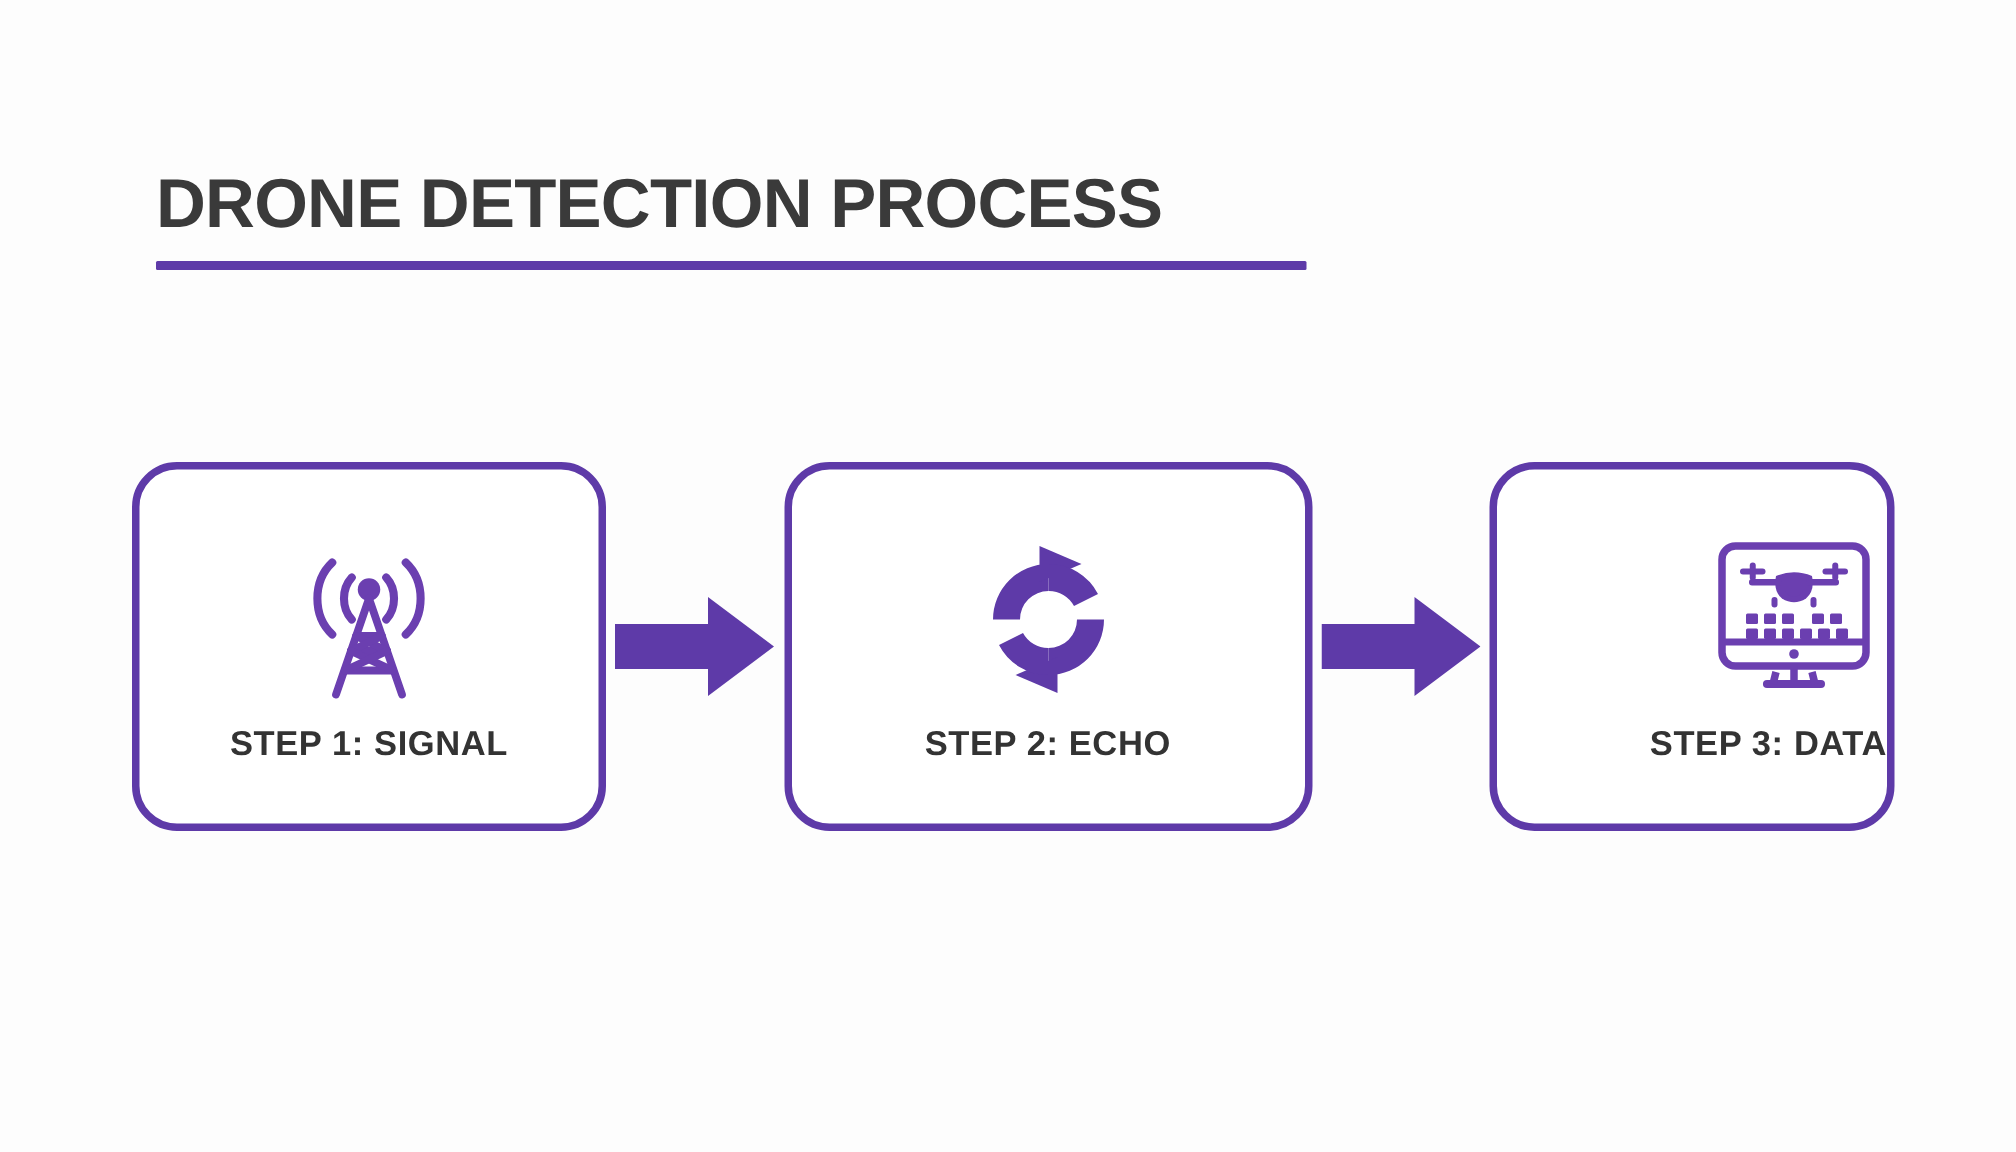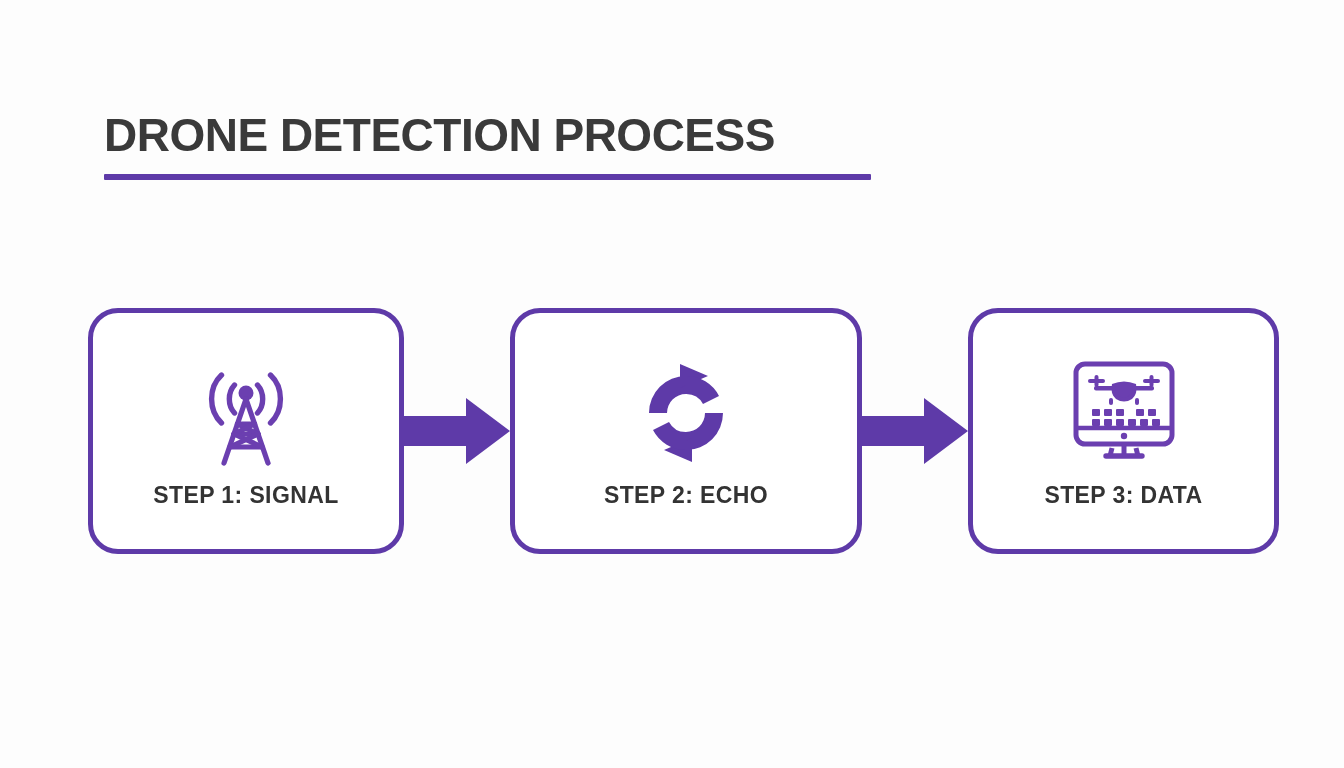--- a/index.html
+++ b/index.html
@@ -57,21 +57,21 @@
     border: 5px solid #5e3aa8;
     border-radius: 30px;
     background: #ffffff;
     display: flex;
     flex-direction: column;
     align-items: center;
     justify-content: center;
     flex: 0 0 auto;
   }
   .step-card.narrow { width: 352px; }
-  .step-card.third  { width: 311px; }
+  .step-card.third  { width: 270px; align-items: flex-end; }
 
   .step-icon {
     height: 118px;
     display: flex;
     align-items: center;
     justify-content: center;
     margin-bottom: 10px;
   }
   .step-label {
     font-size: 23px;

